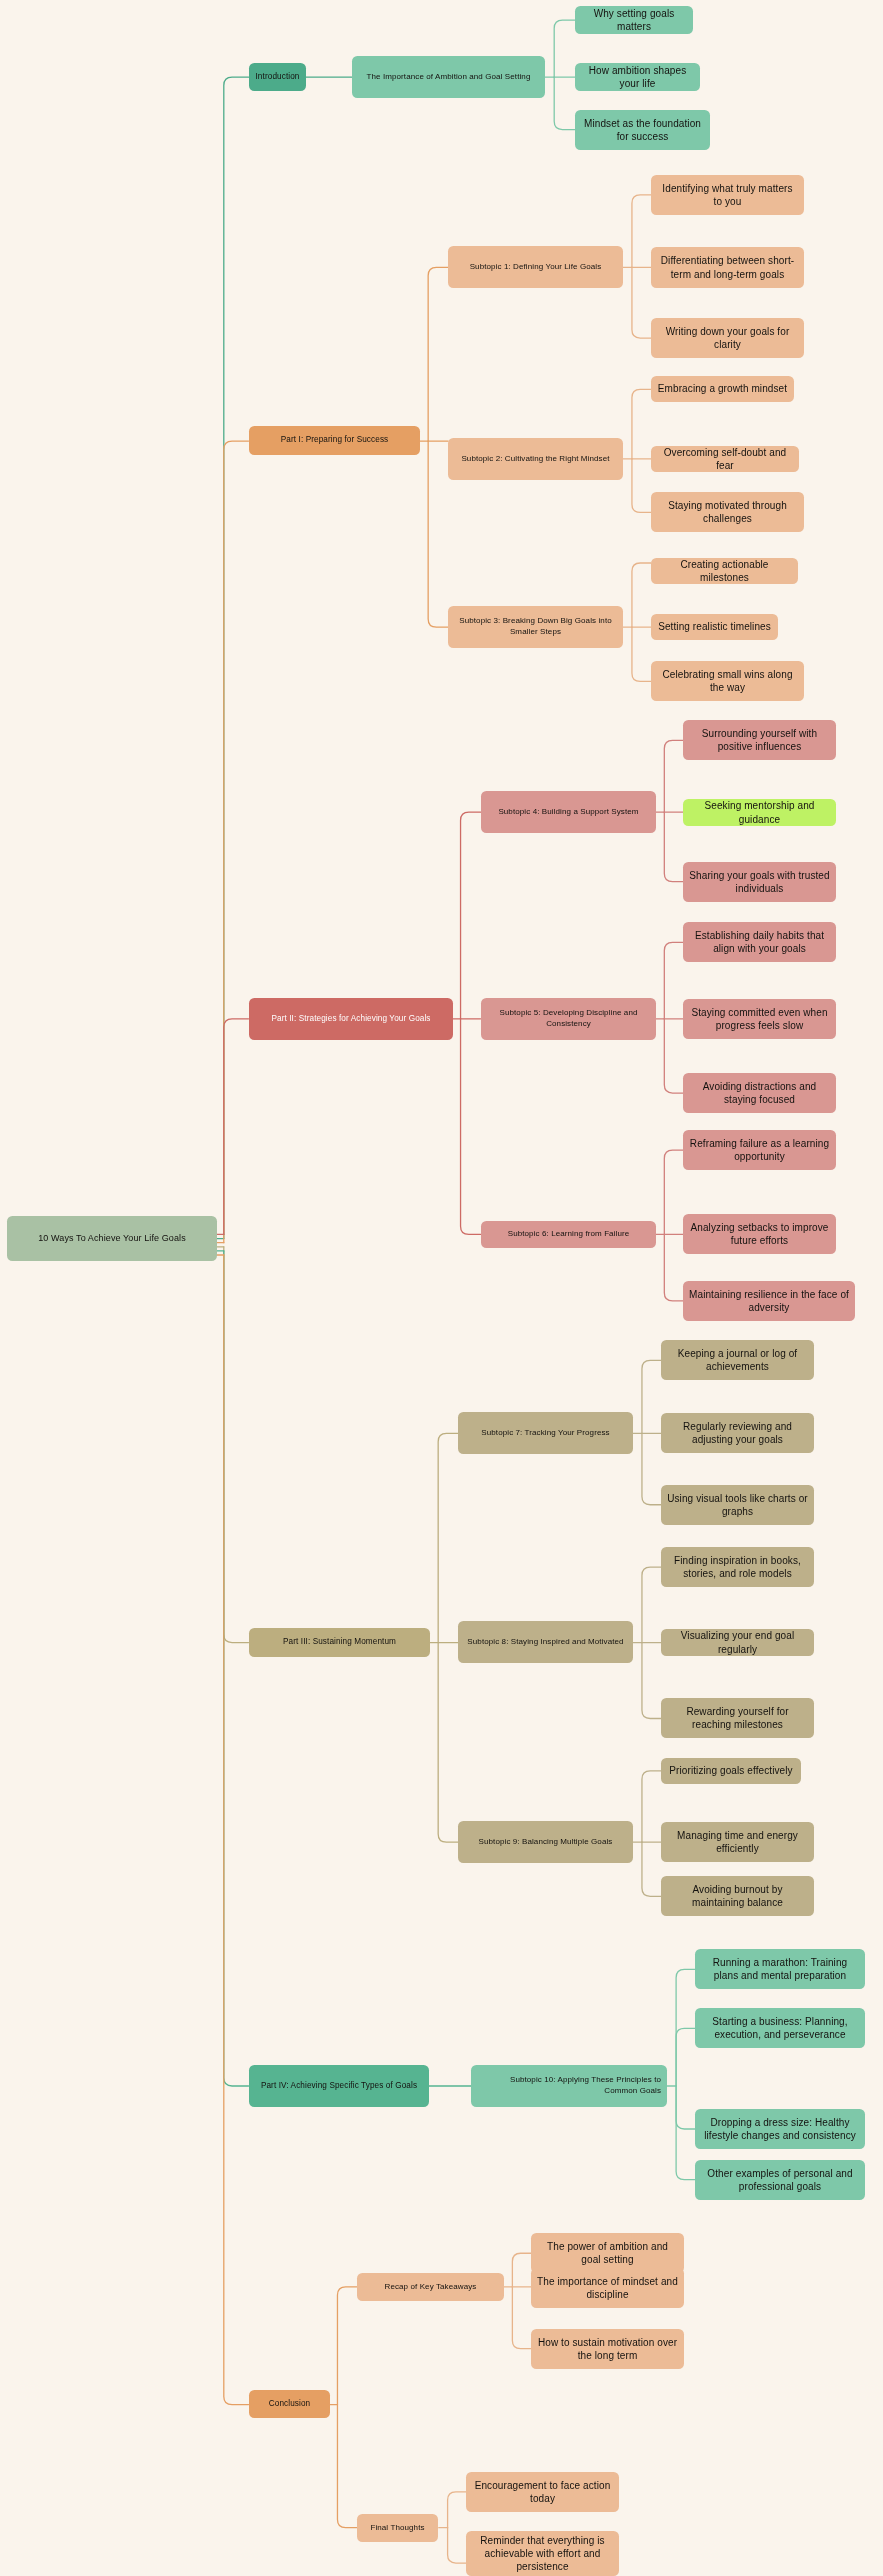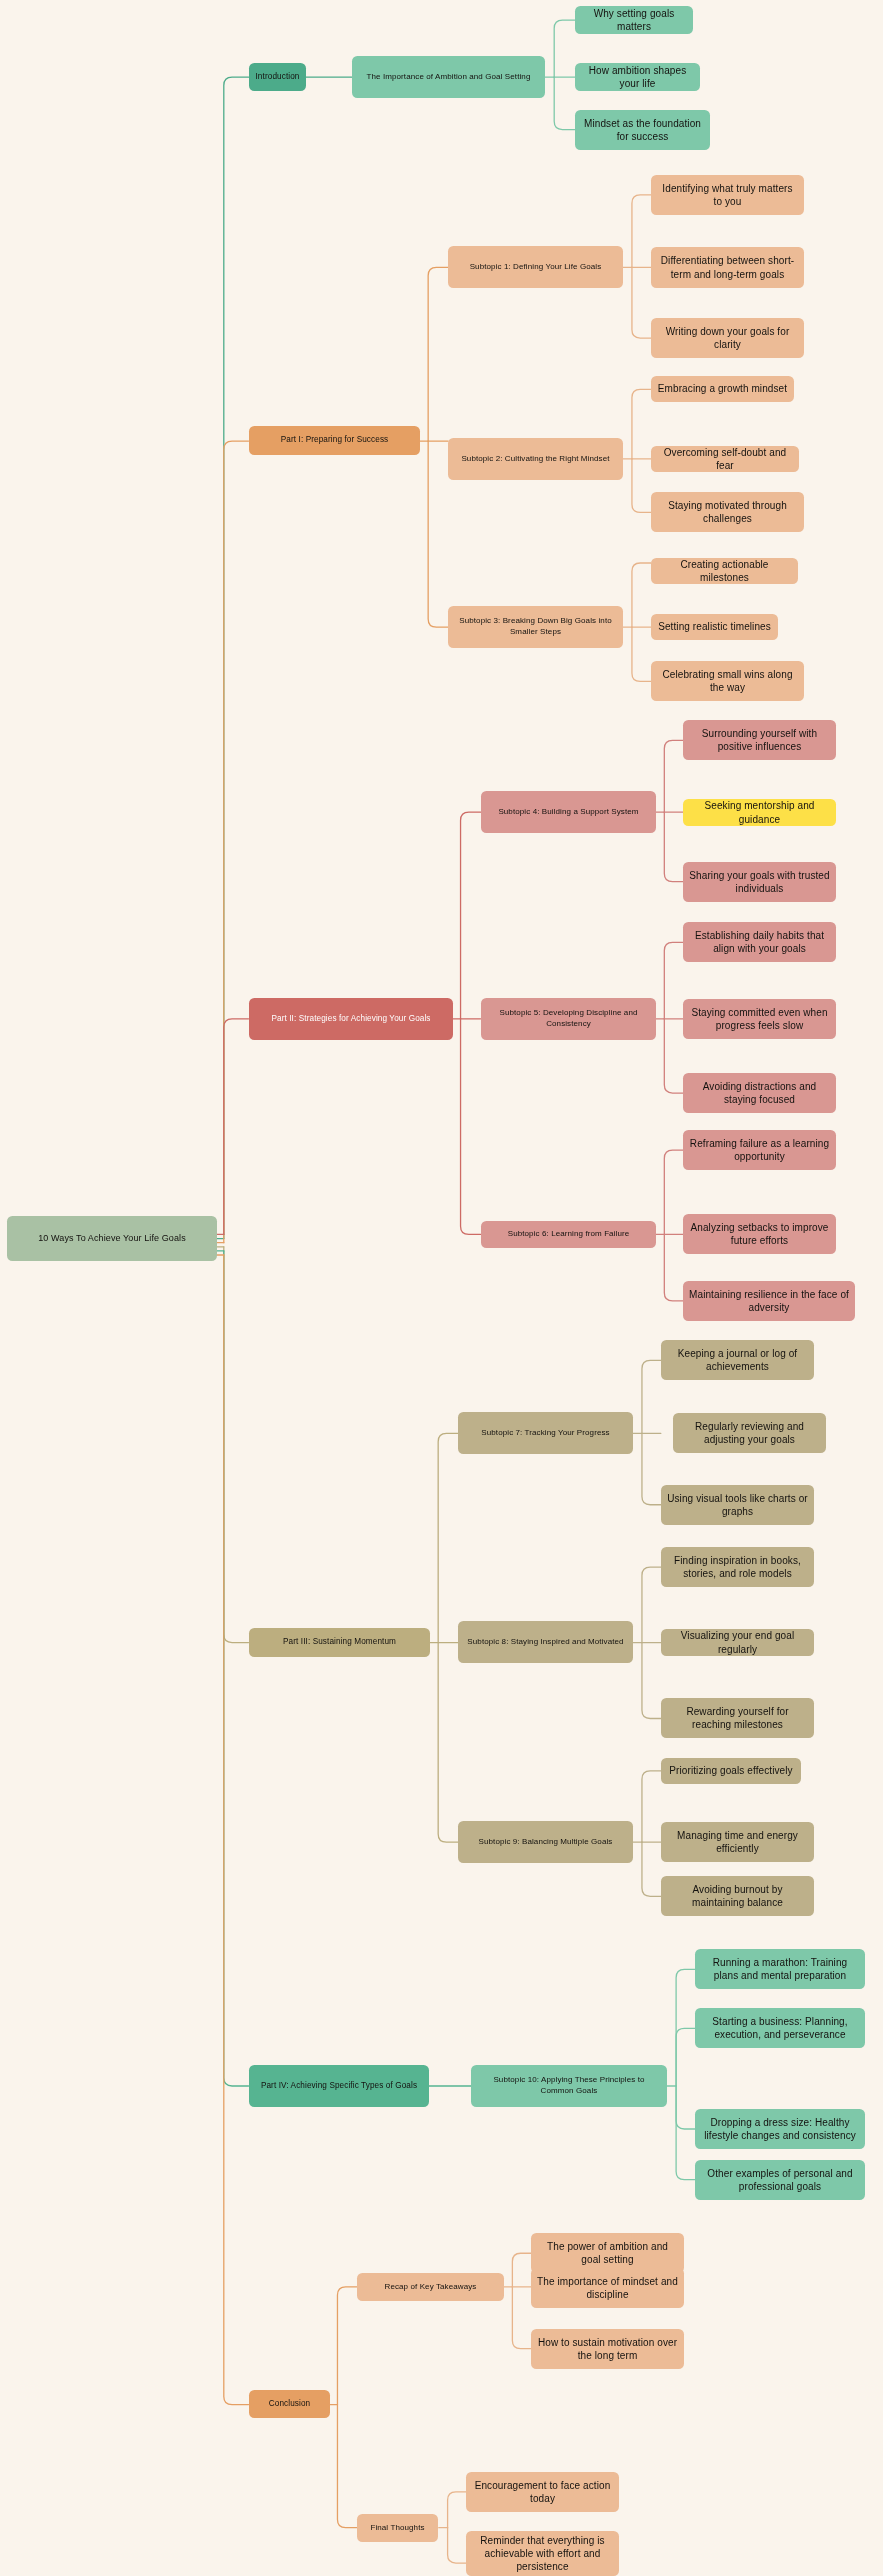--- a/index.html
+++ b/index.html
@@ -232,21 +232,21 @@
   <div class="node lvl-1 white-text" style="left:249px; top:998px; width:204px; height:42px; background:#cd6a64;">
     <span>Part II: Strategies for Achieving Your Goals</span>
   </div>
 
   <div class="node lvl-2" style="left:481px; top:791px; width:175px; height:42px; background:#d99792;">
     <span>Subtopic 4: Building a Support System</span>
   </div>
   <div class="node lvl-3" style="left:683px; top:720px; width:153px; height:40px; background:#d99792;">
     <span>Surrounding yourself with positive influences</span>
   </div>
-  <div class="node lvl-3" style="left:683px; top:799px; width:153px; height:27px; background:#fde047;">
+  <div class="node lvl-3" style="left:683px; top:799px; width:153px; height:27px; background:#bef264;">
     <span>Seeking mentorship and guidance</span>
   </div>
   <div class="node lvl-3" style="left:683px; top:862px; width:153px; height:40px; background:#d99792;">
     <span>Sharing your goals with trusted individuals</span>
   </div>
 
   <div class="node lvl-2" style="left:481px; top:998px; width:175px; height:42px; background:#d99792;">
     <span>Subtopic 5: Developing Discipline and Consistency</span>
   </div>
   <div class="node lvl-3" style="left:683px; top:922px; width:153px; height:40px; background:#d99792;">
@@ -275,21 +275,21 @@
   <div class="node lvl-1" style="left:249px; top:1628px; width:181px; height:29.4px; background:#bcae7f;">
     <span>Part III: Sustaining Momentum</span>
   </div>
 
   <div class="node lvl-2" style="left:458px; top:1412px; width:175px; height:42px; background:#bdb08a;">
     <span>Subtopic 7: Tracking Your Progress</span>
   </div>
   <div class="node lvl-3" style="left:661px; top:1340px; width:153px; height:40px; background:#bdb08a;">
     <span>Keeping a journal or log of achievements</span>
   </div>
-  <div class="node lvl-3" style="left:661px; top:1413px; width:153px; height:40px; background:#bdb08a;margin-left:12px;">
+  <div class="node lvl-3" style="left:661px; top:1413px; width:153px; height:40px; background:#bdb08a;">
     <span>Regularly reviewing and adjusting your goals</span>
   </div>
   <div class="node lvl-3" style="left:661px; top:1485px; width:153px; height:40px; background:#bdb08a;">
     <span>Using visual tools like charts or graphs</span>
   </div>
 
   <div class="node lvl-2" style="left:458px; top:1621px; width:175px; height:42px; background:#bdb08a;">
     <span>Subtopic 8: Staying Inspired and Motivated</span>
   </div>
   <div class="node lvl-3" style="left:661px; top:1547px; width:153px; height:40px; background:#bdb08a;">
@@ -312,21 +312,21 @@
     <span>Managing time and energy efficiently</span>
   </div>
   <div class="node lvl-3" style="left:661px; top:1876px; width:153px; height:40px; background:#bdb08a;">
     <span>Avoiding burnout by maintaining balance</span>
   </div>
 
   <div class="node lvl-1" style="left:249px; top:2065px; width:180px; height:42px; background:#56b491;">
     <span>Part IV: Achieving Specific Types of Goals</span>
   </div>
 
-  <div class="node lvl-2" style="left:471px; top:2065px; width:196px; height:42px; background:#7ec8a9;">
+  <div class="node lvl-2" style="left:471px; top:2065px; width:196px; height:42px; background:#7ec8a9;text-align:right;">
     <span>Subtopic 10: Applying These Principles to Common Goals</span>
   </div>
   <div class="node lvl-3" style="left:695px; top:1949px; width:170px; height:40px; background:#7ec8a9;">
     <span>Running a marathon: Training plans and mental preparation</span>
   </div>
   <div class="node lvl-3" style="left:695px; top:2008px; width:170px; height:40px; background:#7ec8a9;">
     <span>Starting a business: Planning, execution, and perseverance</span>
   </div>
   <div class="node lvl-3" style="left:695px; top:2109px; width:170px; height:40px; background:#7ec8a9;">
     <span>Dropping a dress size: Healthy lifestyle changes and consistency</span>

